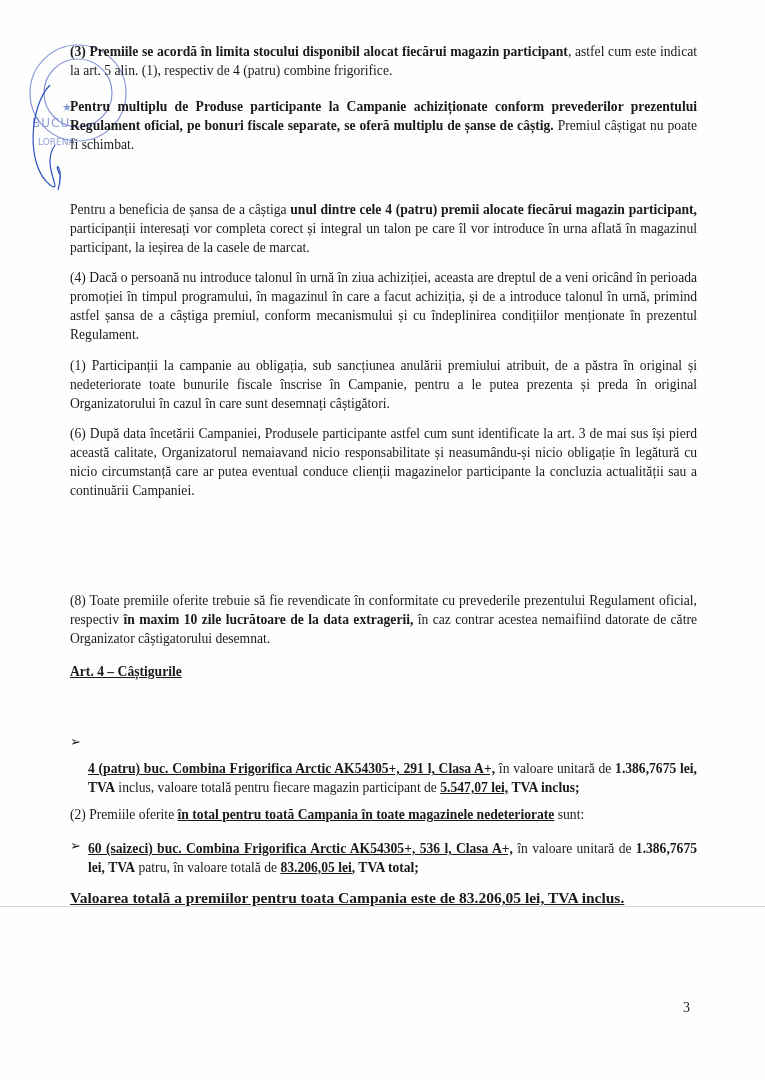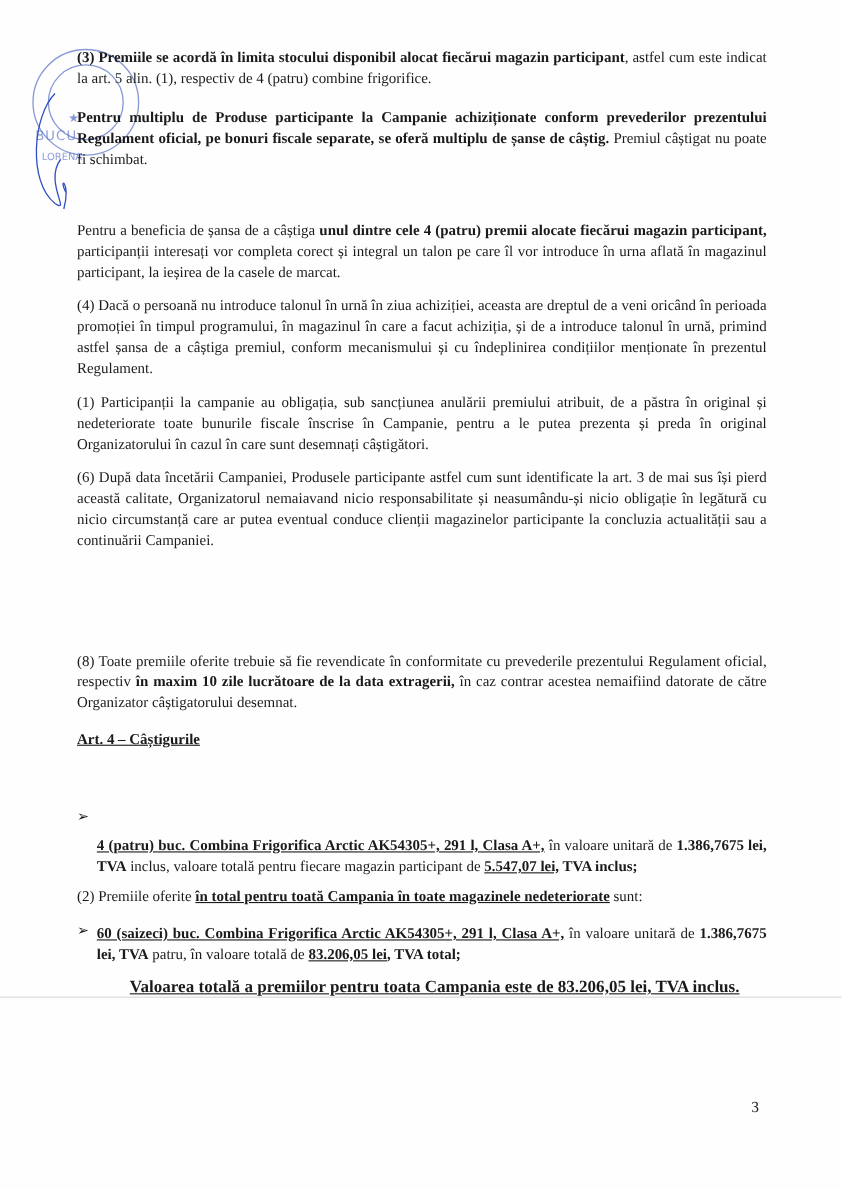--- a/index.html
+++ b/index.html
@@ -8,21 +8,21 @@
   .page { position: absolute; left: 0; top: 0; width: 765px; height: 1080px; background: #fefefe; }
   .p { position: absolute; left: 70px; width: 627px; font-size: 13.6px; line-height: 19px;
        text-align: justify; margin: 0; font-family: Liberation Serif, serif; }
   .b { font-weight: bold; }
   .u { text-decoration: underline; }
   .bullet { position: absolute; left: 70px; font-size: 13px; }
   .bp { position: absolute; left: 88px; width: 609px; font-size: 13.6px; line-height: 19px; text-align: justify; margin: 0; }
   .hline { position: absolute; left: 0; width: 765px; height: 1px; background: #d8d8d8; }
   .pagenum { position: absolute; left: 683px; top: 1000px; font-size: 14px; }
   .stamp { position: absolute; left: 10px; top: 25px; width: 120px; height: 170px; pointer-events: none; }
-  .heading-big { font-size: 15.5px; margin-left: 48px; }
+  .heading-big { font-size: 15.5px; }
 </style>
 </head>
 <body>
 
 <div class="page">
 
   <svg class="stamp" viewBox="0 0 120 170">
     <g fill="none" stroke="#6a7fcc" stroke-width="1.2" opacity="0.8">
       <circle cx="68" cy="68" r="48"></circle>
       <circle cx="68" cy="68" r="34"></circle>
@@ -52,20 +52,20 @@
 
   <p class="p b u" style="top:662px;">Art. 4 – Câștigurile</p>
 
 
   <span class="bullet" style="top:734px;">➢</span>
   <p class="bp" style="top:735px;margin-top:24px;"><span class="b u">4 (patru) buc. Combina Frigorifica Arctic AK54305+, 291 l, Clasa A+,</span><span> în valoare unitară de </span><span class="b">1.386,7675 lei, TVA</span><span> inclus, valoare totală pentru fiecare magazin participant de </span><span class="b u">5.547,07 lei,</span><span class="b"> TVA inclus;</span></p>
 
   <p class="p" style="top:805px;"><span>(2) Premiile oferite </span><span class="b u">în total pentru toată Campania în toate magazinele nedeteriorate</span><span> sunt:</span></p>
 
   <span class="bullet" style="top:838px;">➢</span>
-  <p class="bp" style="top:839px;"><span class="b u">60 (saizeci) buc. Combina Frigorifica Arctic AK54305+, 291 l, Clasa A+,</span><span> în valoare unitară de </span><span class="b">1.386,7675 lei, TVA</span><span> patru, în valoare totală de </span><span class="b u">83.206,05 lei</span><span class="b">, TVA total;</span></p>
+  <p class="bp" style="top:839px;"><span class="b u">60 (saizeci) buc. Combina Frigorifica Arctic AK54305+, 536 l, Clasa A+,</span><span> în valoare unitară de </span><span class="b">1.386,7675 lei, TVA</span><span> patru, în valoare totală de </span><span class="b u">83.206,05 lei</span><span class="b">, TVA total;</span></p>
 
   <p class="p b u heading-big" style="top:888px;">Valoarea totală a premiilor pentru toata Campania este de 83.206,05 lei, TVA inclus.</p>
   <div class="hline" style="top:906px;"></div>
 
 
   <span class="pagenum">3</span>
 </div>
 
 </body></html>

